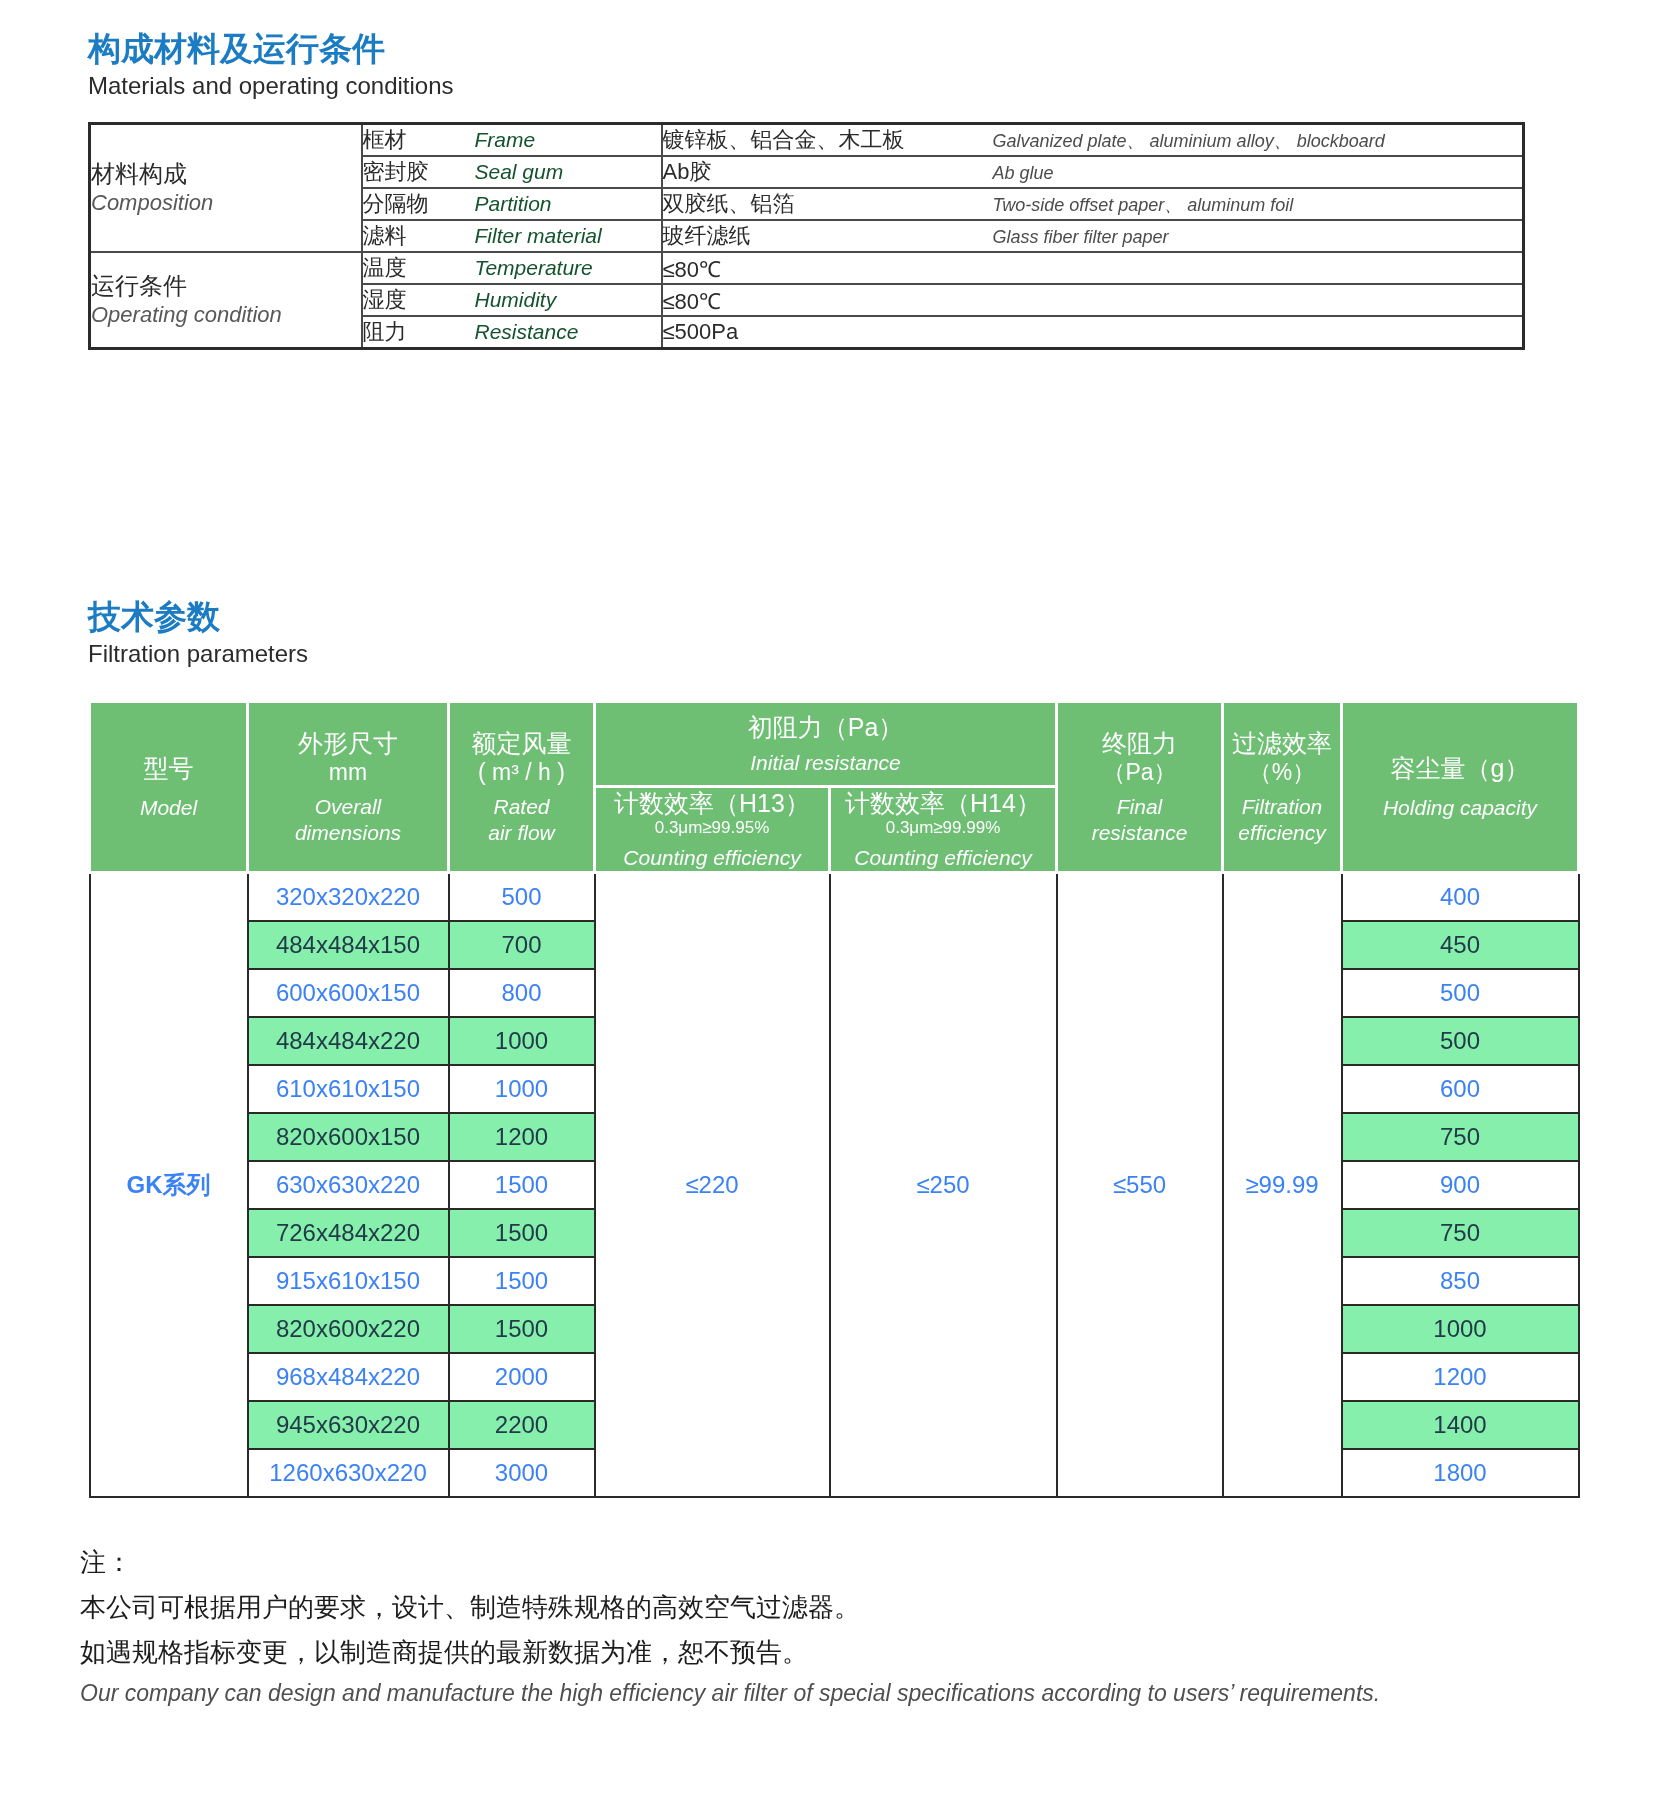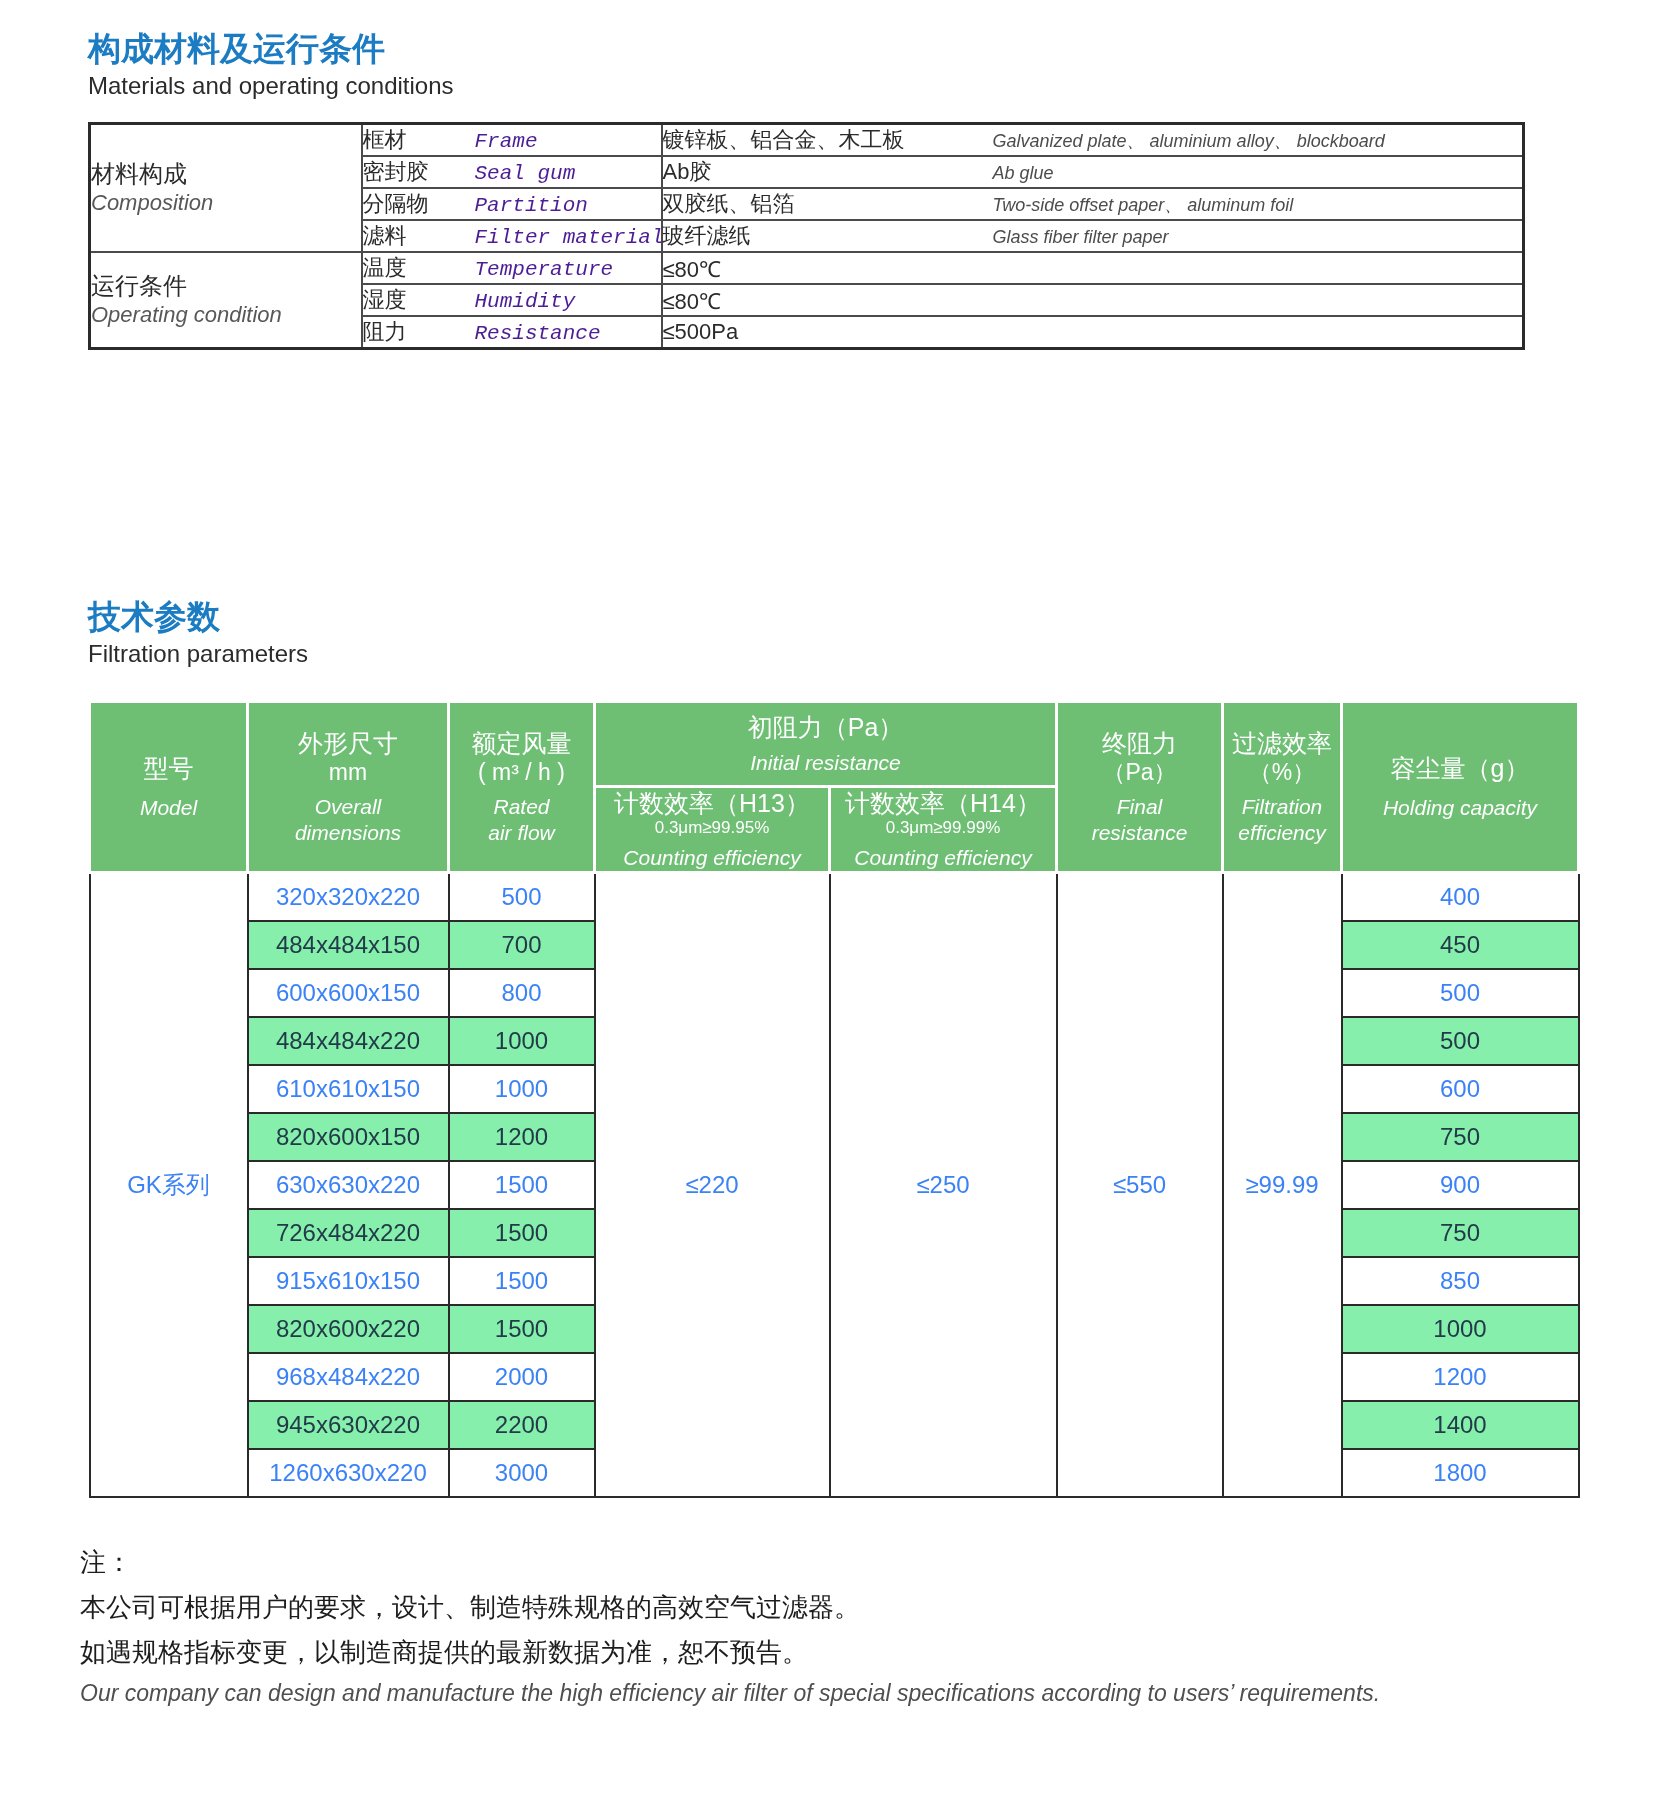--- a/index.html
+++ b/index.html
@@ -14,39 +14,39 @@
   
   #t1{position:absolute;left:88px;top:122px;width:1434px;border-collapse:collapse;
       table-layout:fixed;border:3px solid #2b2b2b;}
   #t1 td{border:2px solid #4a4a4a;padding:0;vertical-align:middle;}
   #t1 tr{height:31px;}
   .grp{padding-left:16px;}
   .grp-cn{font-size:24px;color:#2b2b2b;line-height:30px;}
   .grp-en{font-size:22px;font-style:italic;color:#585858;line-height:28px;}
   .prop-cell,.val-cell{padding-left:14px;white-space:nowrap;}
   .cn-name{display:inline-block;width:112px;font-size:22px;color:#2b2b2b;}
-  .en-name{font-size:21px;font-style:italic;color:#4c1d95;font-family:Liberation Mono, monospace;}
+  .en-name{font-size:21px;font-style:italic;color:#14532d;}
   .cn-val{display:inline-block;width:330px;font-size:22px;color:#2b2b2b;}
   .en-val{font-size:18px;font-style:italic;color:#4c4c4c;}
 
   
   #t2{position:absolute;left:88px;top:700px;width:1489px;border-collapse:collapse;
       table-layout:fixed;}
   #t2 th{background:#6ebe74;border:3px solid #fff;color:#fff;font-weight:normal;
          vertical-align:middle;text-align:center;padding:0;}
   #t2 td{border:2px solid #2a2a2a;text-align:center;vertical-align:middle;
          font-size:24px;color:#3b82f6;background:#fff;padding:0;height:46px;}
   #t2 tr.blue td{background:#86efac;color:#223b49;}
   .h-cn{font-size:25px;line-height:30px;}
   .h-unit{font-size:23px;line-height:28px;}
   .h-en{font-size:21px;font-style:italic;line-height:26px;}
   .h-small{font-size:17px;line-height:19px;}
   .gap8{margin-top:8px;}
   .gap12{margin-top:12px;}
-  .model-val{font-size:25px;}
+  .model-val{font-size:25px;font-weight:bold;}
   .merged-val{font-size:24px;}
 
   
   #notes{position:absolute;left:80px;top:1540px;width:1520px;}
   .note-cn{font-size:26px;color:#1d1d1d;line-height:45px;}
   .note-en{font-size:23px;font-style:italic;color:#4f4f4f;line-height:36px;}
   .note-en-label{margin-top:18px;}
 </style>
 </head>
 <body>

